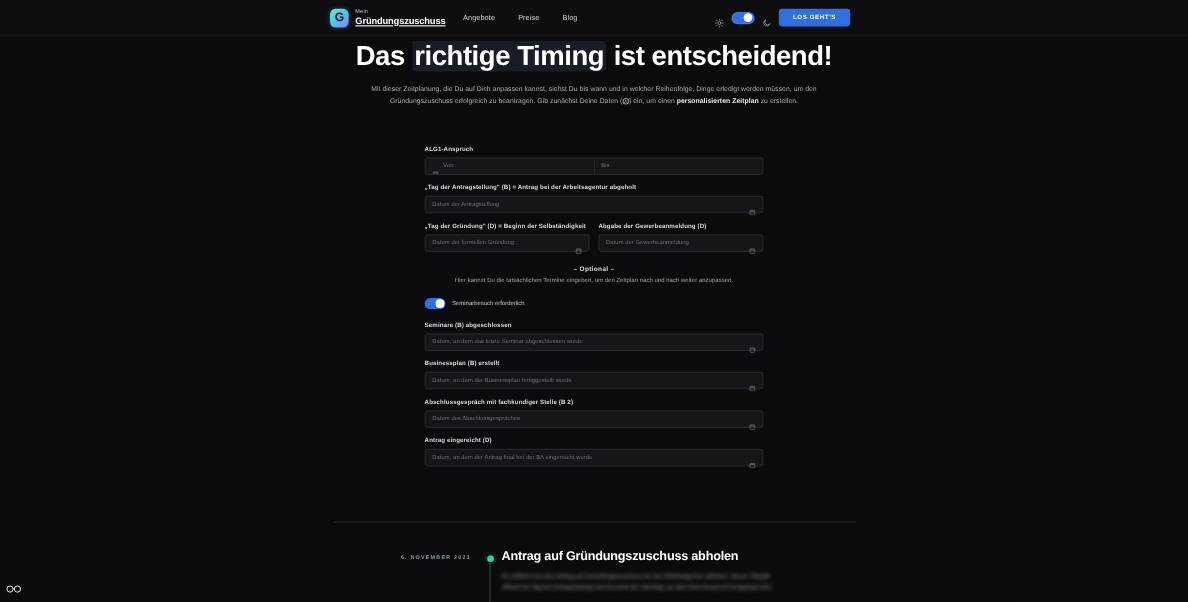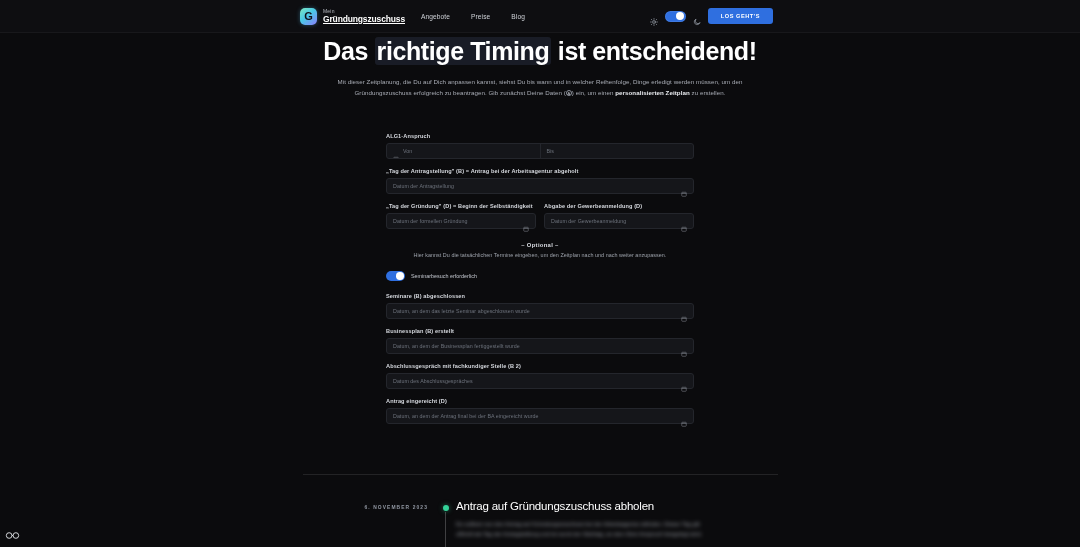--- a/index.html
+++ b/index.html
@@ -120,21 +120,21 @@
     font-size: 4.9px; font-weight: 700; letter-spacing: 1.1px; color: #9298a3;
     padding-top: 5px;
   }
   .tl-rail { position: relative; width: 12px; flex: 0 0 auto; }
   .tl-dot {
     position: absolute; left: 2.5px; top: 5px; width: 6px; height: 6px;
     border-radius: 50%; background: #34d399; box-shadow: 0 0 5px rgba(52,211,153,.5);
   }
   .tl-line { position: absolute; left: 5px; top: 12px; width: 1.2px; height: 48px; background: rgba(255,255,255,.22); }
   .tl-body { flex: 1; padding-left: 4px; }
-  .tl-title { font-size: 11.5px; font-weight: 400; color: #ffffff; letter-spacing: -.2px; }
+  .tl-title { font-size: 11.5px; font-weight: 700; color: #ffffff; letter-spacing: -.2px; }
   .tl-text {
     margin-top: 7px; font-size: 5.6px; line-height: 1.85; color: #b5b9c1;
     filter: blur(1.9px); opacity: .85; width: 260px;
   }
 
   
   .a11y {
     position: absolute; left: 4px; bottom: 6px;
     width: 16px; height: 12px;
     display: flex; align-items: center; justify-content: center;

